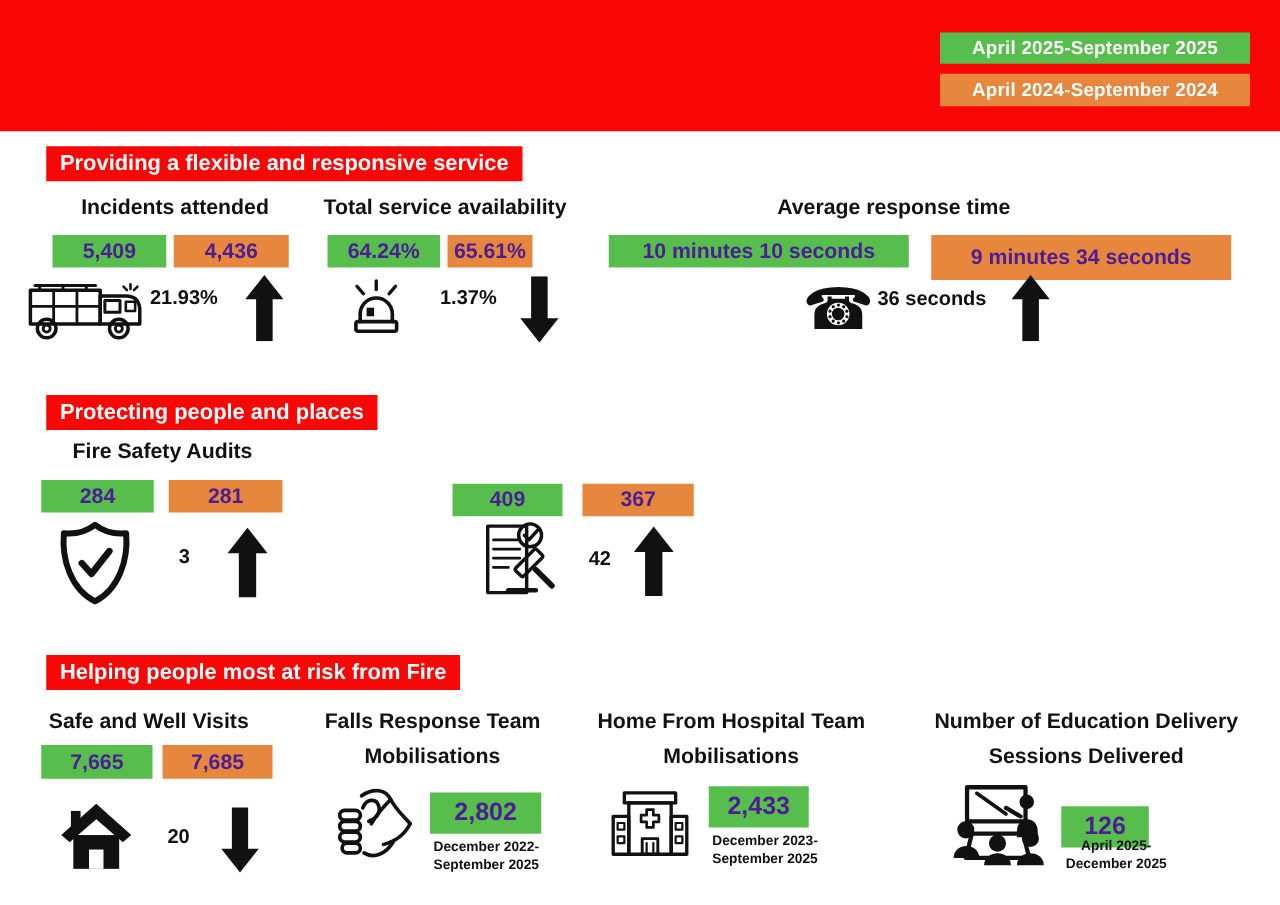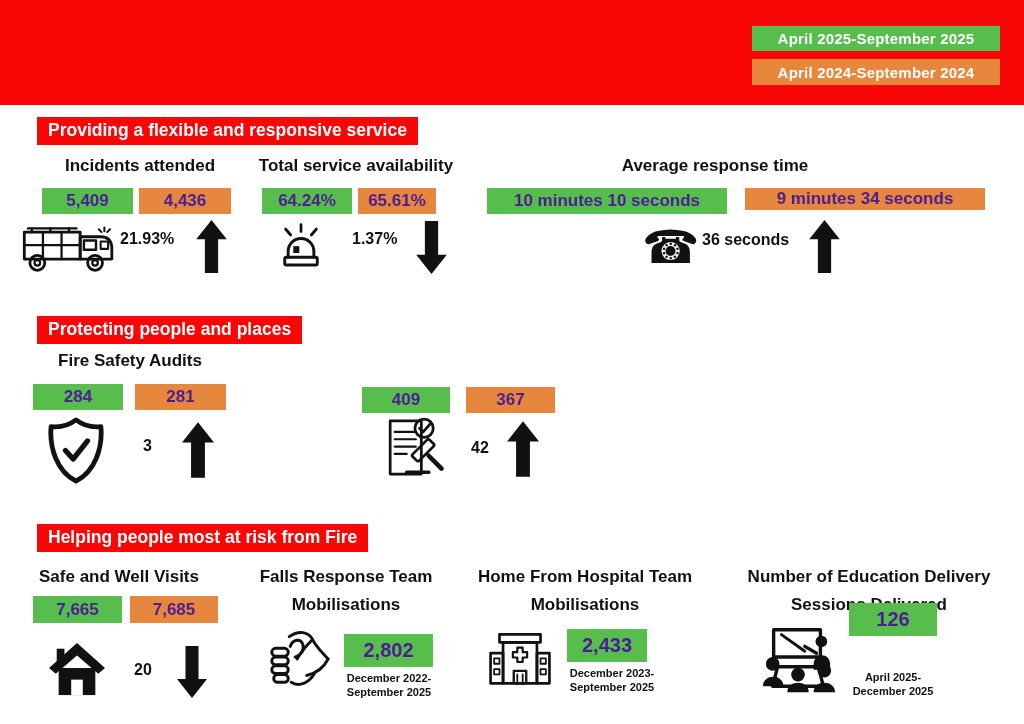--- a/index.html
+++ b/index.html
@@ -70,39 +70,39 @@
   </div>
   <div class="change" style="left:120px;top:230px">21.93%</div>
   <div class="arrow" style="left:196px;top:220px;width:31px;height:53px">
     <svg viewBox="0 0 30 52">
         <path class="fillink" d="M15 0 L30 19 L21.5 19 L21.5 52 L8.5 52 L8.5 19 L0 19 Z"></path>
       </svg>
   </div>
 
   <div class="stat-title" style="left:250px;top:156px;width:212px">Total service availability</div>
   <div class="badge green" style="left:262px;top:188px;width:90px;height:26px">64.24%</div>
-  <div class="badge orange" style="left:358px;top:188px;width:78px;height:26px">65.61%</div>
+  <div class="badge orange" style="left:358px;top:188px;width:68px;height:26px">65.61%</div>
   <div class="icon" style="left:277px;top:221px;width:48px;height:52px">
     <svg viewBox="0 0 56 56">
       <path class="stroke" stroke-width="3.2" d="M28 2 V10 M10 7 L16 14 M46 7 L40 14"></path>
       <path class="stroke" stroke-width="3.4" d="M13 40 V33 A15 15 0 0 1 43 33 V40"></path>
       <rect class="fillink" x="19" y="27" width="7" height="8"></rect>
       <rect class="stroke" stroke-width="3.4" x="9" y="40" width="38" height="9" rx="2"></rect>
     </svg>
   </div>
   <div class="change" style="left:352px;top:230px">1.37%</div>
   <div class="arrow" style="left:416px;top:221px;width:31px;height:53px">
     <svg viewBox="0 0 30 52">
         <path class="fillink" d="M15 52 L30 33 L21.5 33 L21.5 0 L8.5 0 L8.5 33 L0 33 Z"></path>
       </svg>
   </div>
 
   <div class="stat-title" style="left:600px;top:156px;width:230px">Average response time</div>
   <div class="badge green" style="left:487px;top:188px;width:240px;height:26px">10 minutes 10 seconds</div>
-  <div class="badge orange" style="left:745px;top:188px;width:240px;height:22px">9 minutes 34 seconds</div>
+  <div class="badge orange" style="left:745px;top:188px;width:240px;height:36px">9 minutes 34 seconds</div>
   <span class="phone-glyph" style="left:642px;top:224px">☎</span>
   <div class="change" style="left:702px;top:231px">36 seconds</div>
   <div class="arrow" style="left:809px;top:220px;width:31px;height:53px">
     <svg viewBox="0 0 30 52">
         <path class="fillink" d="M15 0 L30 19 L21.5 19 L21.5 52 L8.5 52 L8.5 19 L0 19 Z"></path>
       </svg>
   </div>
 
   <div class="chip" style="left:37px;top:316px">Protecting people and places</div>
 
@@ -219,19 +219,19 @@
       <path class="stroke" stroke-width="3.5" d="M58 28 L46 21"></path>
       <path class="stroke" stroke-width="3.5" d="M18 42 H60 L65 62 H13 Z"></path>
       <circle class="fillink" cx="13" cy="39" r="7"></circle>
       <path class="fillink" d="M3 62 C3 49 24 49 24 62 Z"></path>
       <circle class="fillink" cx="66" cy="46" r="7"></circle>
       <path class="fillink" d="M55 68 C55 55 77 55 77 68 Z"></path>
       <circle class="fillink" cx="39" cy="50" r="7"></circle>
       <path class="fillink" d="M28 68 C28 55 50 55 50 68 Z"></path>
     </svg>
   </div>
-  <div class="badge green big" style="left:849px;top:603px;width:88px;height:33px">126</div>
+  <div class="badge green big" style="left:849px;top:645px;width:70px;height:33px">126</div>
   <div class="period" style="left:843px;top:670px;width:100px">
     <div>April 2025-</div>
     <div>December 2025</div>
   </div>
 
 </div>
 
 </body></html>

